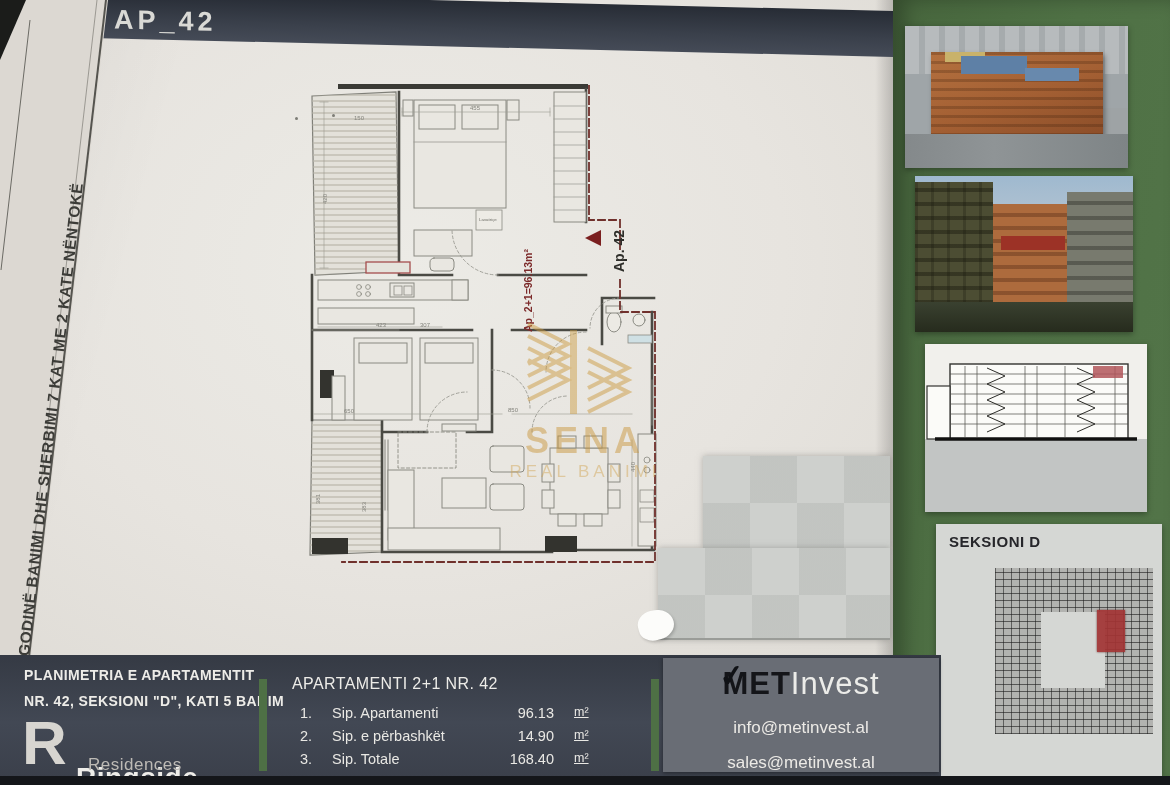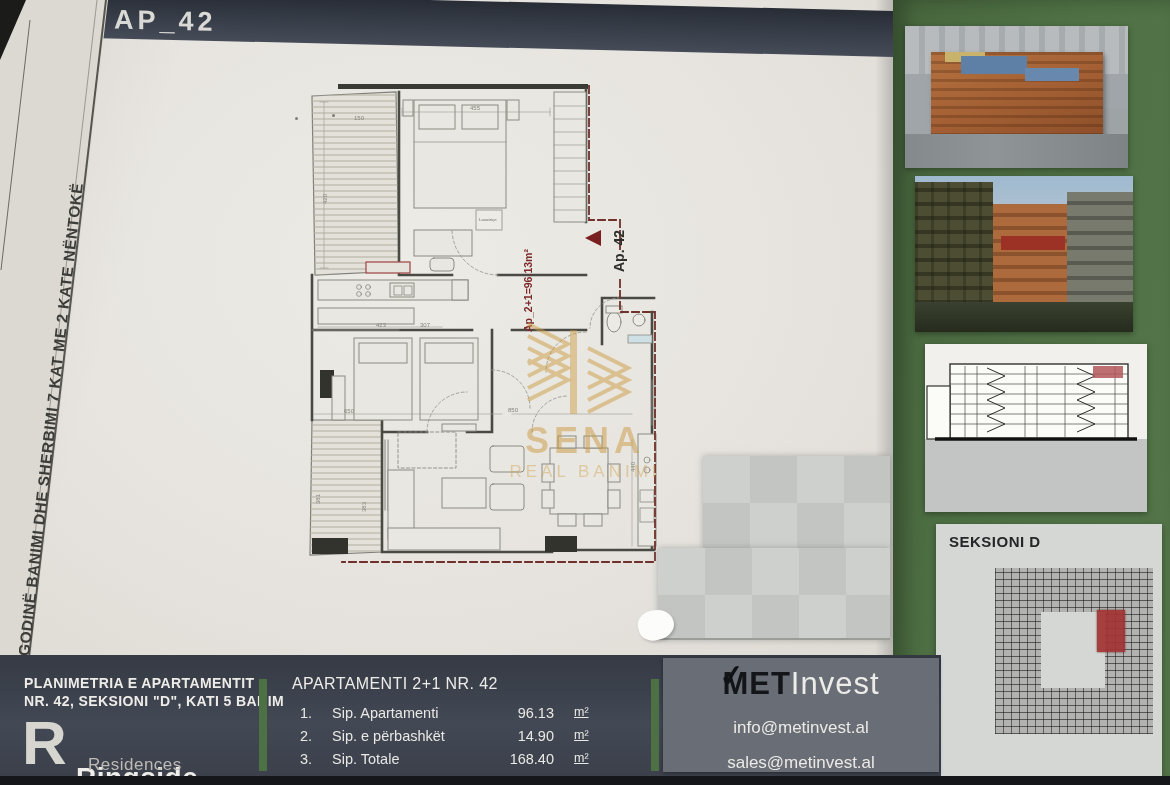--- a/index.html
+++ b/index.html
@@ -118,21 +118,21 @@
   }
   .courtyard{position:absolute;left:46px;top:44px;width:64px;height:76px;background:#d5d7d4;}
   .sd-unit{position:absolute;left:102px;top:42px;width:28px;height:42px;background:#a23434;opacity:.92;
     box-shadow:0 0 2px rgba(80,10,10,.8);}
   
   .footer{
     position:absolute;left:0;top:655px;width:941px;height:123px;z-index:6;
     background:linear-gradient(180deg,#353a44 0%,#3f playe444f 50%,#3c414c 100%);
     background:linear-gradient(180deg,#353a44 0%,#424854 55%,#3b404b 100%);
   }
-  .f-line1{position:absolute;left:24px;top:20px;font-size:14px;font-weight:700;color:#edece8;letter-spacing:.4px;}
+  .f-line1{position:absolute;left:24px;top:12px;font-size:14px;font-weight:700;color:#edece8;letter-spacing:.4px;}
   .f-line2{position:absolute;left:24px;top:38px;font-size:14px;font-weight:700;color:#edece8;letter-spacing:.4px;}
   .rs-glyph{position:absolute;left:22px;top:52px;font-size:62px;font-weight:700;color:#d7d5d0;}
   .rs-name{position:absolute;left:76px;top:68px;font-size:28px;font-weight:700;color:#eeedE9;color:#eeede9;letter-spacing:.5px;margin-top:39px;}
   .rs-sub{position:absolute;left:88px;top:100px;font-size:17px;font-weight:400;color:#bdbab5;letter-spacing:.5px;}
   .divider{position:absolute;width:8px;background:#4e7045;top:24px;height:92px;}
   .div1{left:259px;}
   .div2{left:651px;}
   .apt-title{position:absolute;left:292px;top:20px;font-size:16px;font-weight:400;color:#edece8;letter-spacing:.4px;}
   .apt-row{position:absolute;left:292px;width:320px;height:20px;color:#e9e8e4;font-size:14.5px;}
   .apt-row .no{position:absolute;left:8px;}

